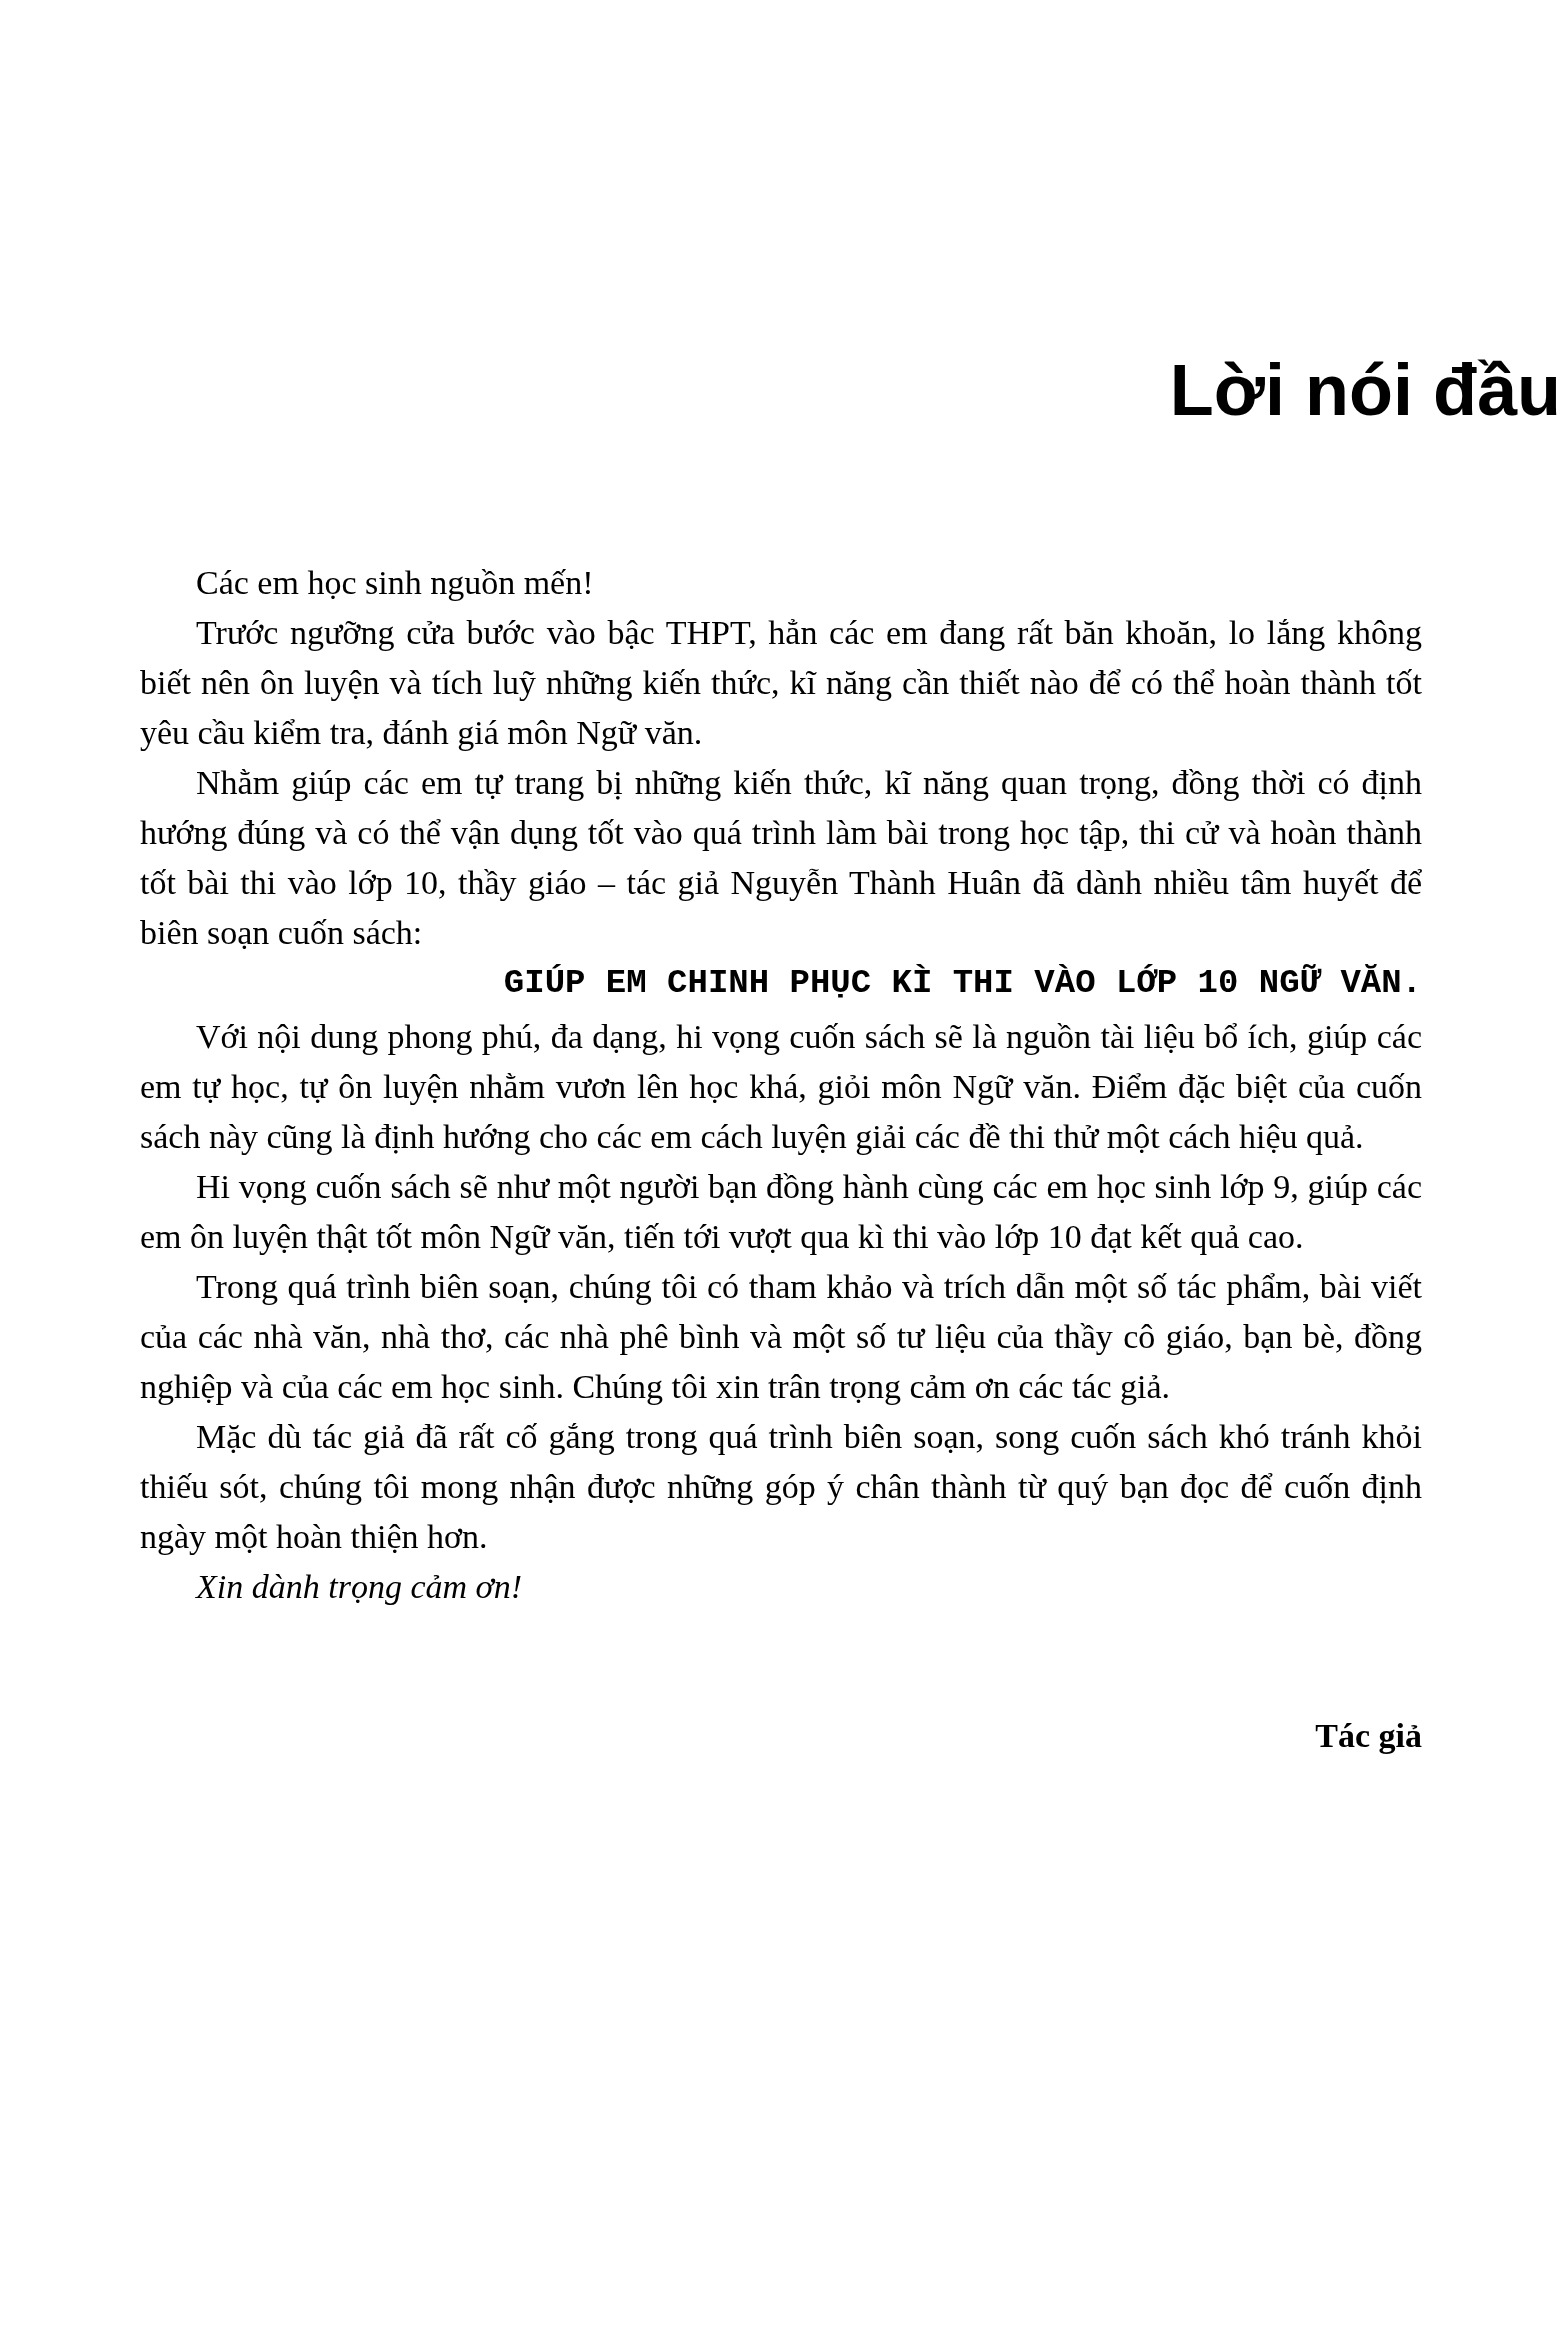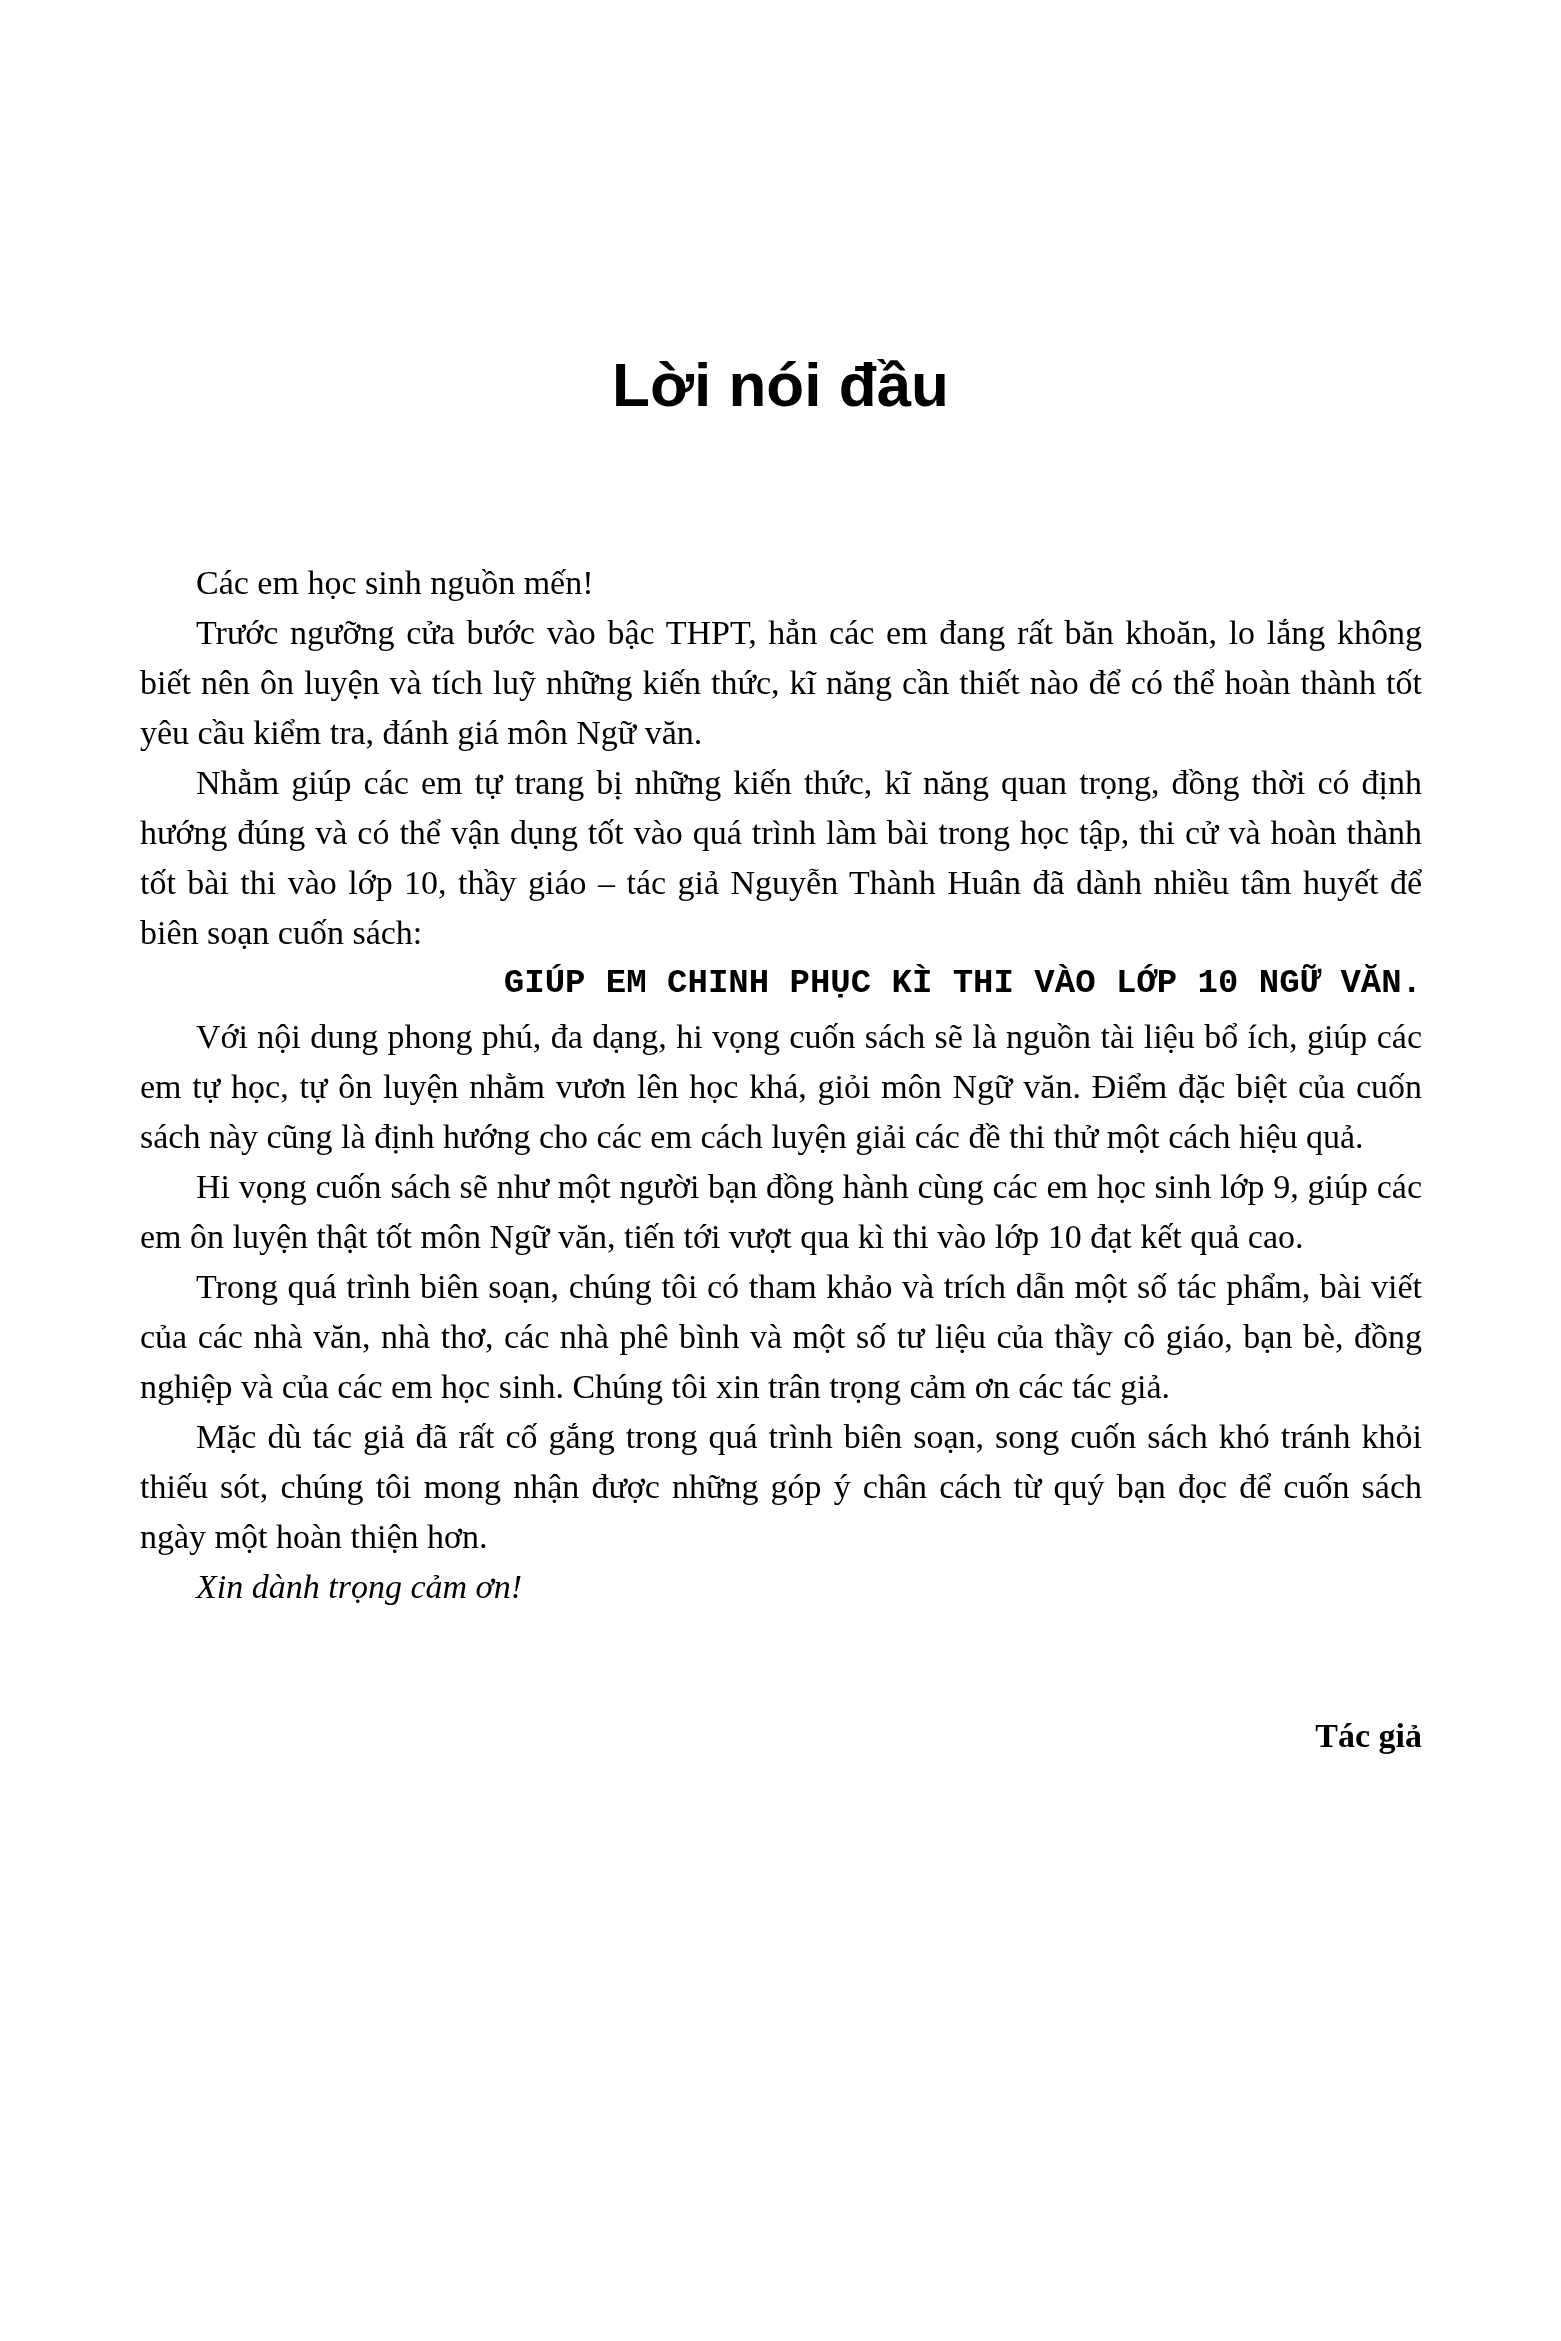--- a/index.html
+++ b/index.html
@@ -15,24 +15,24 @@
     color: #000000;
     font-family: "Liberation Serif", "DejaVu Serif", serif;
     overflow: hidden;
   }
   .title {
     position: absolute;
     top: 354px;
     left: 0;
     width: 100%;
     margin: 0;
-    text-align: center;
+    text-align: right;
     font-family: "Liberation Sans", "DejaVu Sans", sans-serif;
     font-weight: 700;
-    font-size: 62px;
+    font-size: 72px;
     line-height: 1;
     letter-spacing: 0;
   }
   .body-text {
     position: absolute;
     top: 558px;
     left: 140px;
     width: 1282px;
     font-size: 34px;
     line-height: 50px;
@@ -78,21 +78,21 @@
     <p class="para">Nhằm giúp các em tự trang bị những kiến thức, kĩ năng quan trọng, đồng thời có định hướng đúng và có thể vận dụng tốt vào quá trình làm bài trong học tập, thi cử và hoàn thành tốt bài thi vào lớp 10, thầy giáo – tác giả Nguyễn Thành Huân đã dành nhiều tâm huyết để biên soạn cuốn sách:</p>
 
     <p class="para book-title">GIÚP EM CHINH PHỤC KÌ THI VÀO LỚP 10 NGỮ VĂN.</p>
 
     <p class="para"><span>Với nội dung phong phú, đa dạng, hi vọng cuốn sách sẽ là nguồn tài liệu bổ ích, giúp các em tự học, tự ôn luyện nhằm vươn lên học khá, giỏi môn </span><span class="subject">Ngữ văn</span><span>. Điểm đặc biệt của cuốn sách này cũng là định hướng cho các em cách luyện giải các đề thi thử một cách hiệu quả.</span></p>
 
     <p class="para"><span>Hi vọng cuốn sách sẽ như một người bạn đồng hành cùng các em học sinh lớp 9, giúp các em ôn luyện thật tốt môn </span><span class="subject">Ngữ văn</span><span>, tiến tới vượt qua kì thi vào lớp 10 đạt kết quả cao.</span></p>
 
     <p class="para">Trong quá trình biên soạn, chúng tôi có tham khảo và trích dẫn một số tác phẩm, bài viết của các nhà văn, nhà thơ, các nhà phê bình và một số tư liệu của thầy cô giáo, bạn bè, đồng nghiệp và của các em học sinh. Chúng tôi xin trân trọng cảm ơn các tác giả.</p>
 
-    <p class="para">Mặc dù tác giả đã rất cố gắng trong quá trình biên soạn, song cuốn sách khó tránh khỏi thiếu sót, chúng tôi mong nhận được những góp ý chân cách từ quý bạn đọc để cuốn sách ngày một hoàn thiện hơn.</p>
+    <p class="para">Mặc dù tác giả đã rất cố gắng trong quá trình biên soạn, song cuốn sách khó tránh khỏi thiếu sót, chúng tôi mong nhận được những góp ý chân thành từ quý bạn đọc để cuốn định ngày một hoàn thiện hơn.</p>
 
     <p class="para closing">Xin dành trọng cảm ơn!</p>
 
     <p class="para signature">Tác giả</p>
 
   </div>
 
 </div>
 
 

